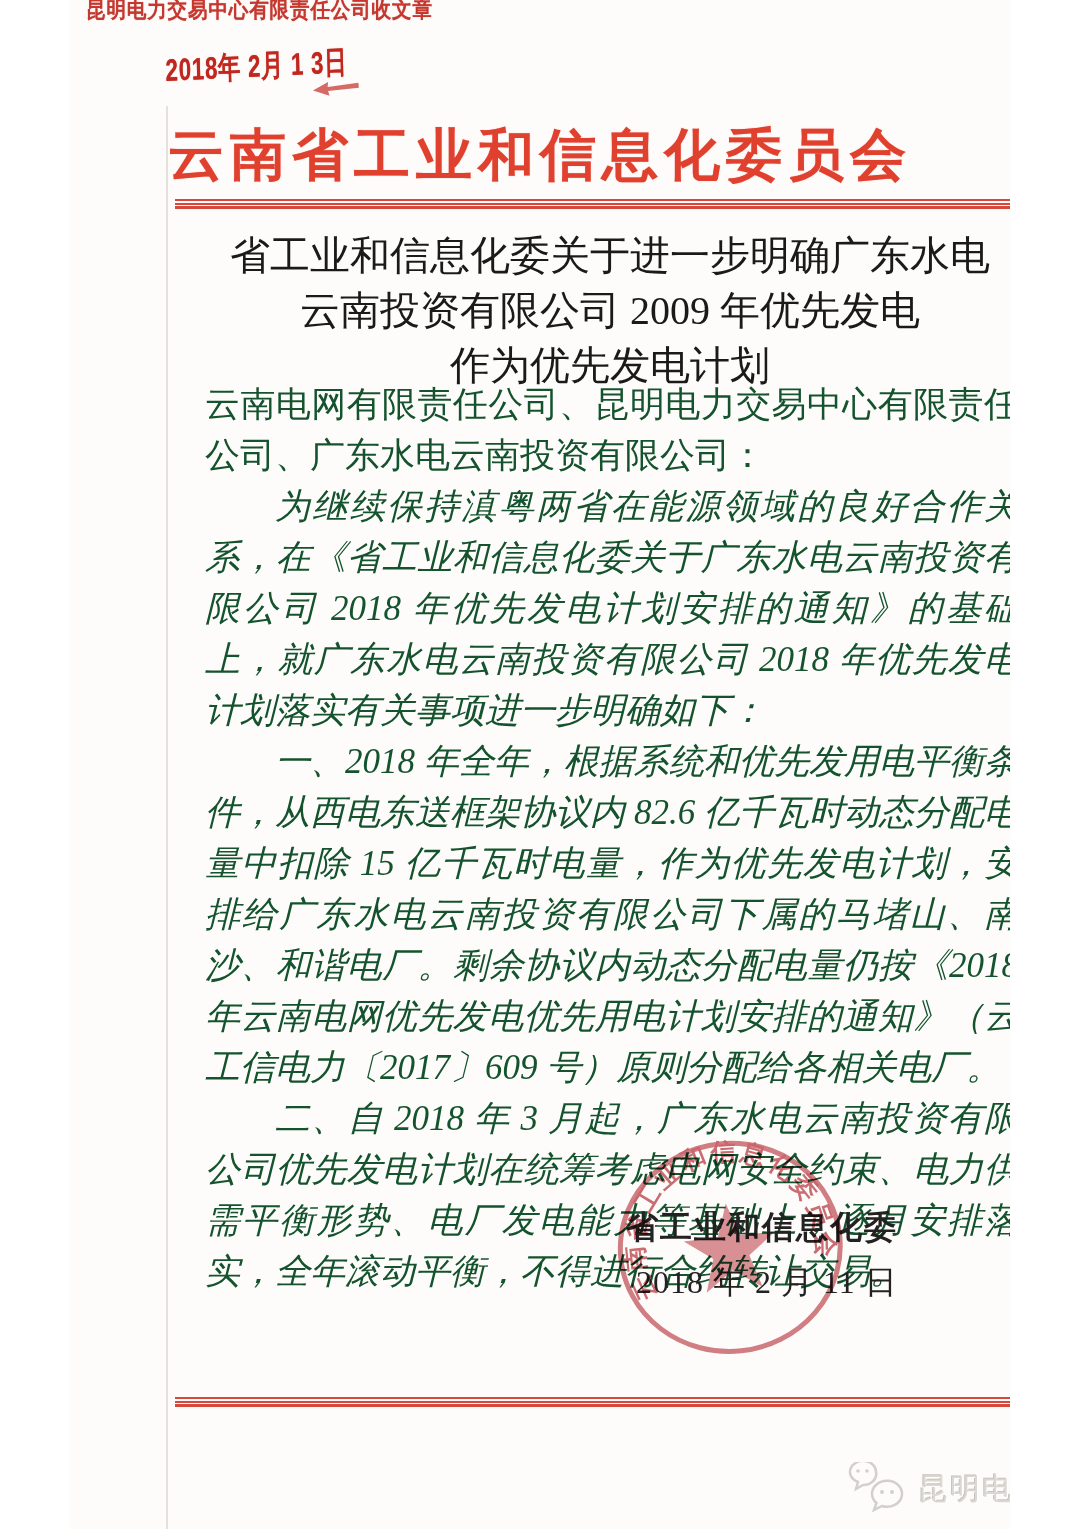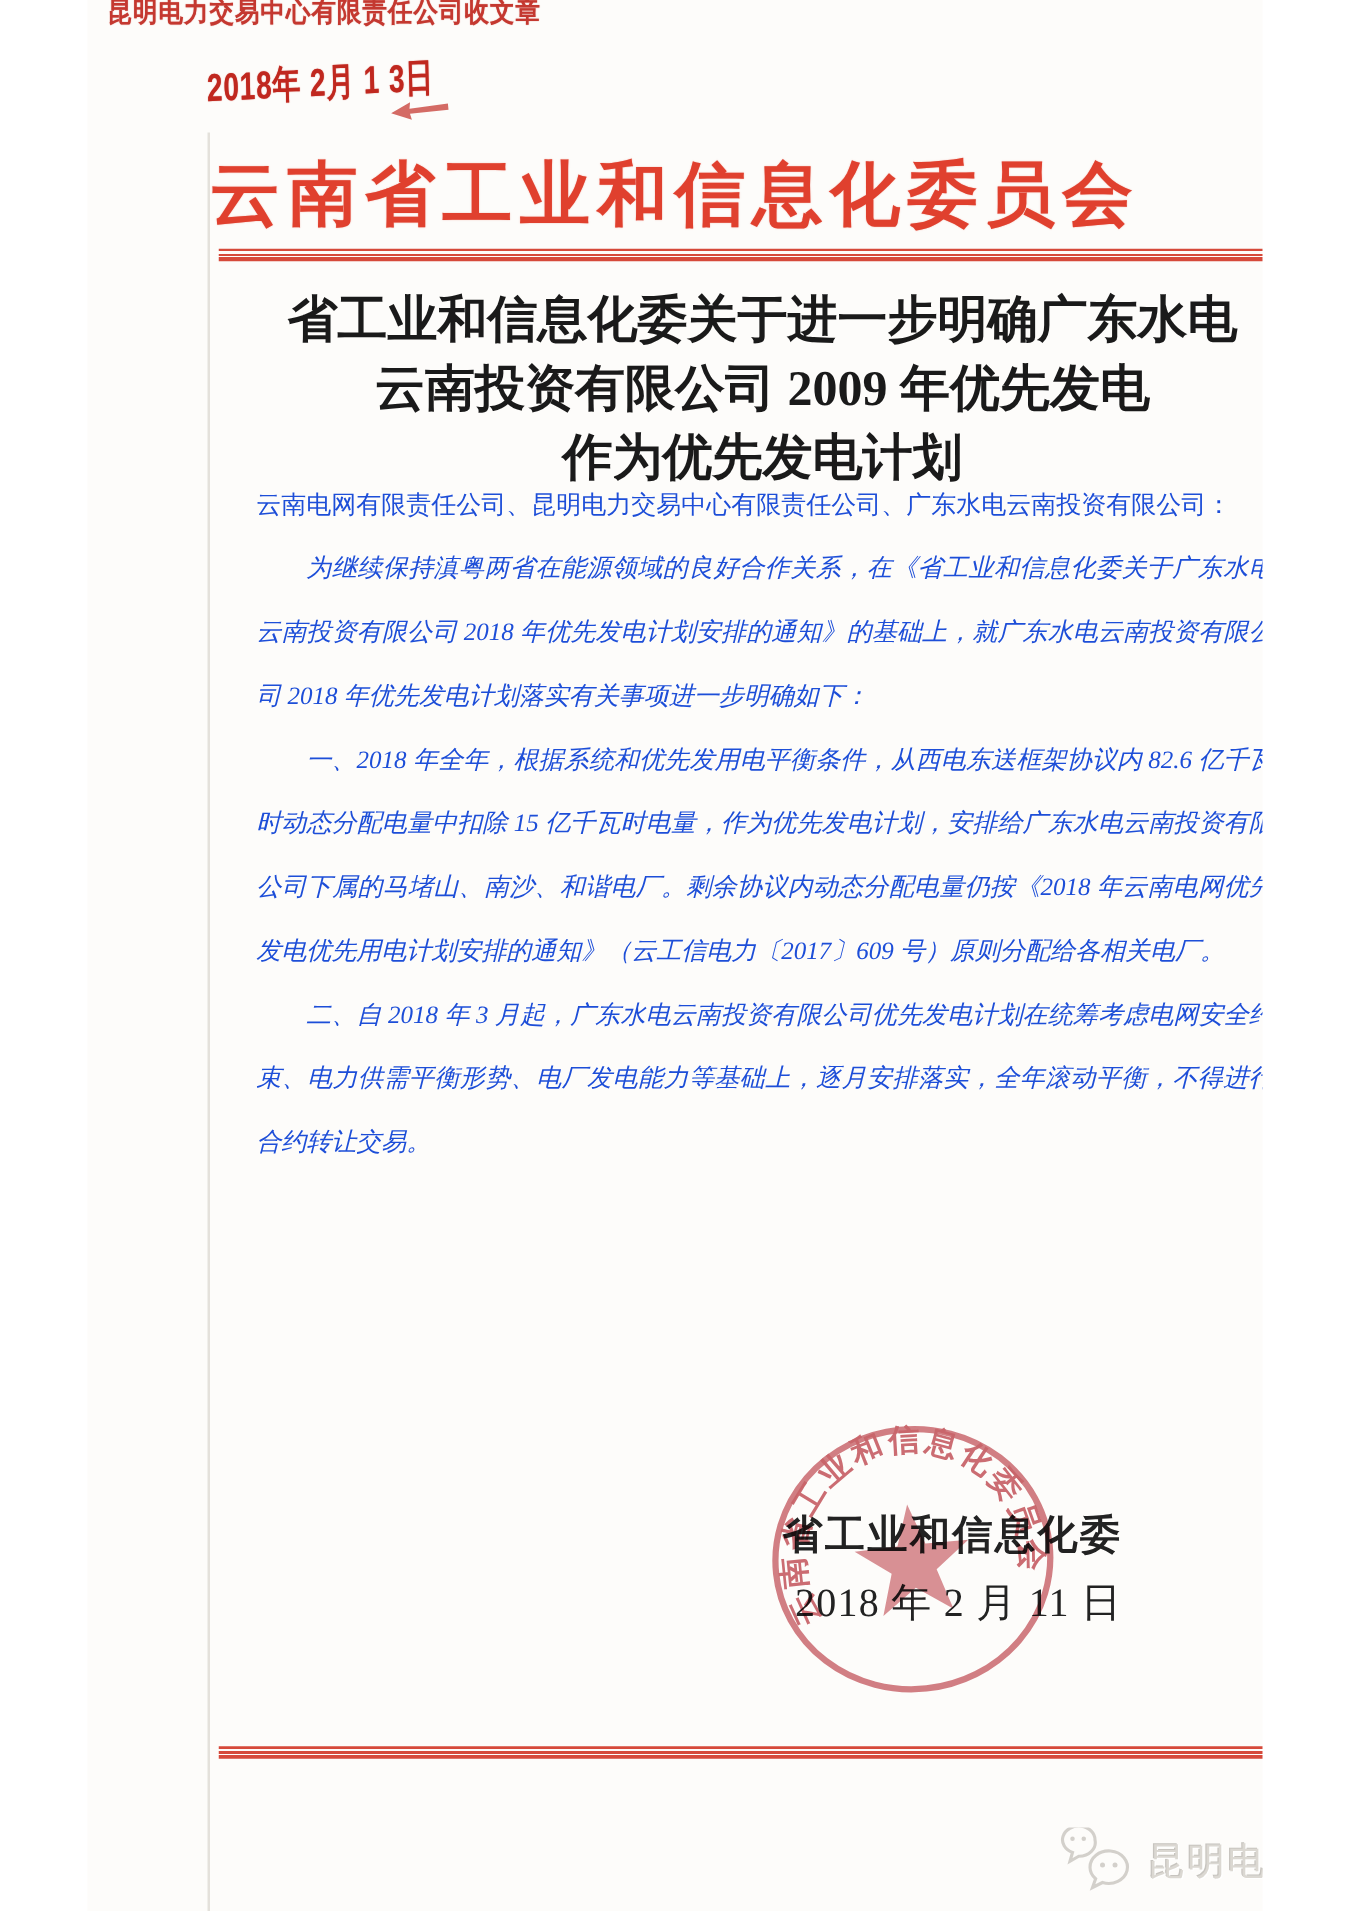--- a/index.html
+++ b/index.html
@@ -41,26 +41,26 @@
     background:linear-gradient(to bottom,
       #d6493a 0,#d6493a 2px,transparent 2px,transparent 4px,
       #d6493a 4px,#d6493a 6px,transparent 6px,transparent 7px,
       #d6493a 7px,#d6493a 10px);
   }
   .rule.header{top:199px;}
   .rule.footer{top:1397px;}
 
   .doc-title{
     position:absolute;left:100px;top:228px;width:880px;
-    text-align:center;color:#1a1a1a;font-weight:bold;
+    text-align:center;color:#1a1a1a;font-weight:normal;
     font-size:40px;line-height:55px;
   }
   .body-text{
     position:absolute;left:135px;top:379px;width:814px;
-    color:#1d4ed8;font-size:20px;line-height:51px;
+    color:#14532d;font-size:35px;line-height:51px;
     text-align:justify;
   }
   .body-text p{margin:0;}
   .body-text p.indent{text-indent:2em;font-style:italic;}
 
   .sig-name{
     position:absolute;left:556px;top:1206px;
     color:#222;font-size:32px;letter-spacing:2px;white-space:nowrap;font-weight:bold;
   }
   .sig-date{

